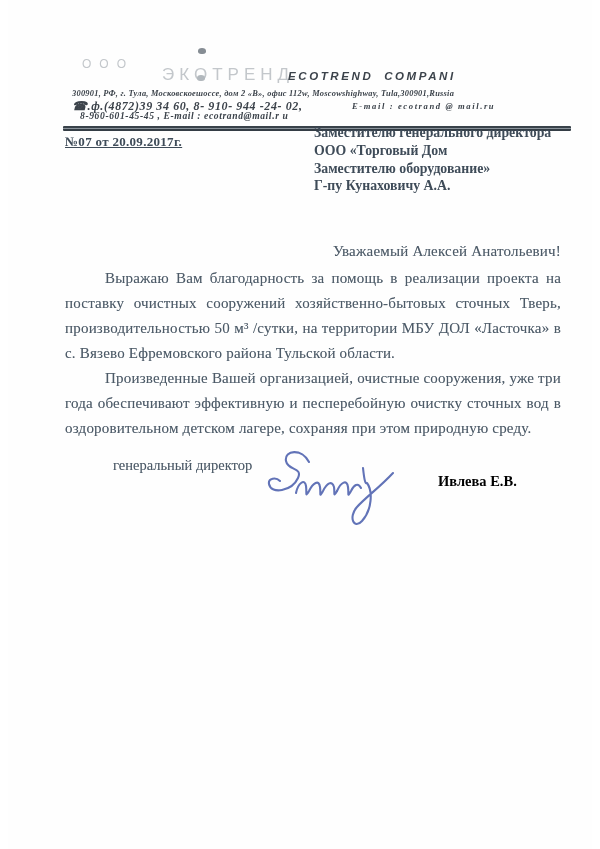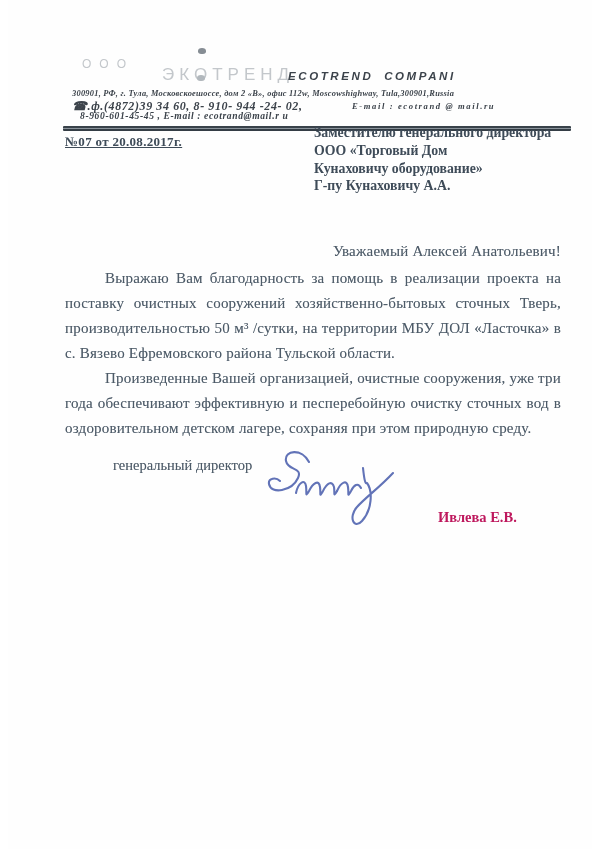--- a/index.html
+++ b/index.html
@@ -100,22 +100,21 @@
   
   .closing-block{
     position:absolute;left:105px;top:455px;
     font-size:14.5px;line-height:20.5px;
     color:#4d5b68;
     text-shadow:0 0 0.5px rgba(77,91,104,0.4);
   }
   .sig-name{
     position:absolute;left:430px;top:473px;
     font-weight:bold;font-size:14.5px;
-    color:#be185d;
-    margin-top:36px;
+    color:#000000;
   }
   .signature-svg{
     position:absolute;left:238px;top:440px;
   }
 </style>
 </head>
 <body>
 
 <div class="page">
 
@@ -127,26 +126,26 @@
 
     <div class="company-name">ECOTREND COMPANI</div>
     <div class="address-line">300901, РФ, г. Тула, Московскоешоссе, дом 2 «В», офис 112w, Moscowshighway, Tula,300901,Russia</div>
     <div class="phone-line1">☎.ф.(4872)39 34 60, 8- 910- 944 -24- 02,</div>
     <div class="email-right">E-mail : ecotrand @ mail.ru</div>
     <div class="phone-line2">8-960-601-45-45 , E-mail : ecotrand@mail.r u</div>
   </header>
 
   <div class="header-rule"></div>
 
-  <div class="ref">№07 от 20.08.2017г.</div>
+  <div class="ref">№07 от 20.09.2017г.</div>
 
   <div class="recipient">
     <div>Заместителю генерального директора</div>
     <div>ООО «Торговый Дом</div>
-    <div>Кунаховичу оборудование»</div>
+    <div>Заместителю оборудование»</div>
     <div>Г-пу Кунаховичу А.А.</div>
   </div>
 
   <div class="salutation">Уважаемый Алексей Анатольевич!</div>
 
   <p class="para p1">Выражаю Вам благодарность за помощь в реализации проекта на поставку очистных сооружений хозяйственно-бытовых сточных Тверь, производительностью 50 м³ /сутки, на территории МБУ ДОЛ «Ласточка» в с. Вязево Ефремовского района Тульской области.</p>
   <p class="para p2">Произведенные Вашей организацией, очистные сооружения, уже три года обеспечивают эффективную и песперебойную очистку сточных вод в оздоровительном детском лагере, сохраняя при этом природную среду.</p>
 
   <div class="closing-block">
     <div>генеральный директор</div>

